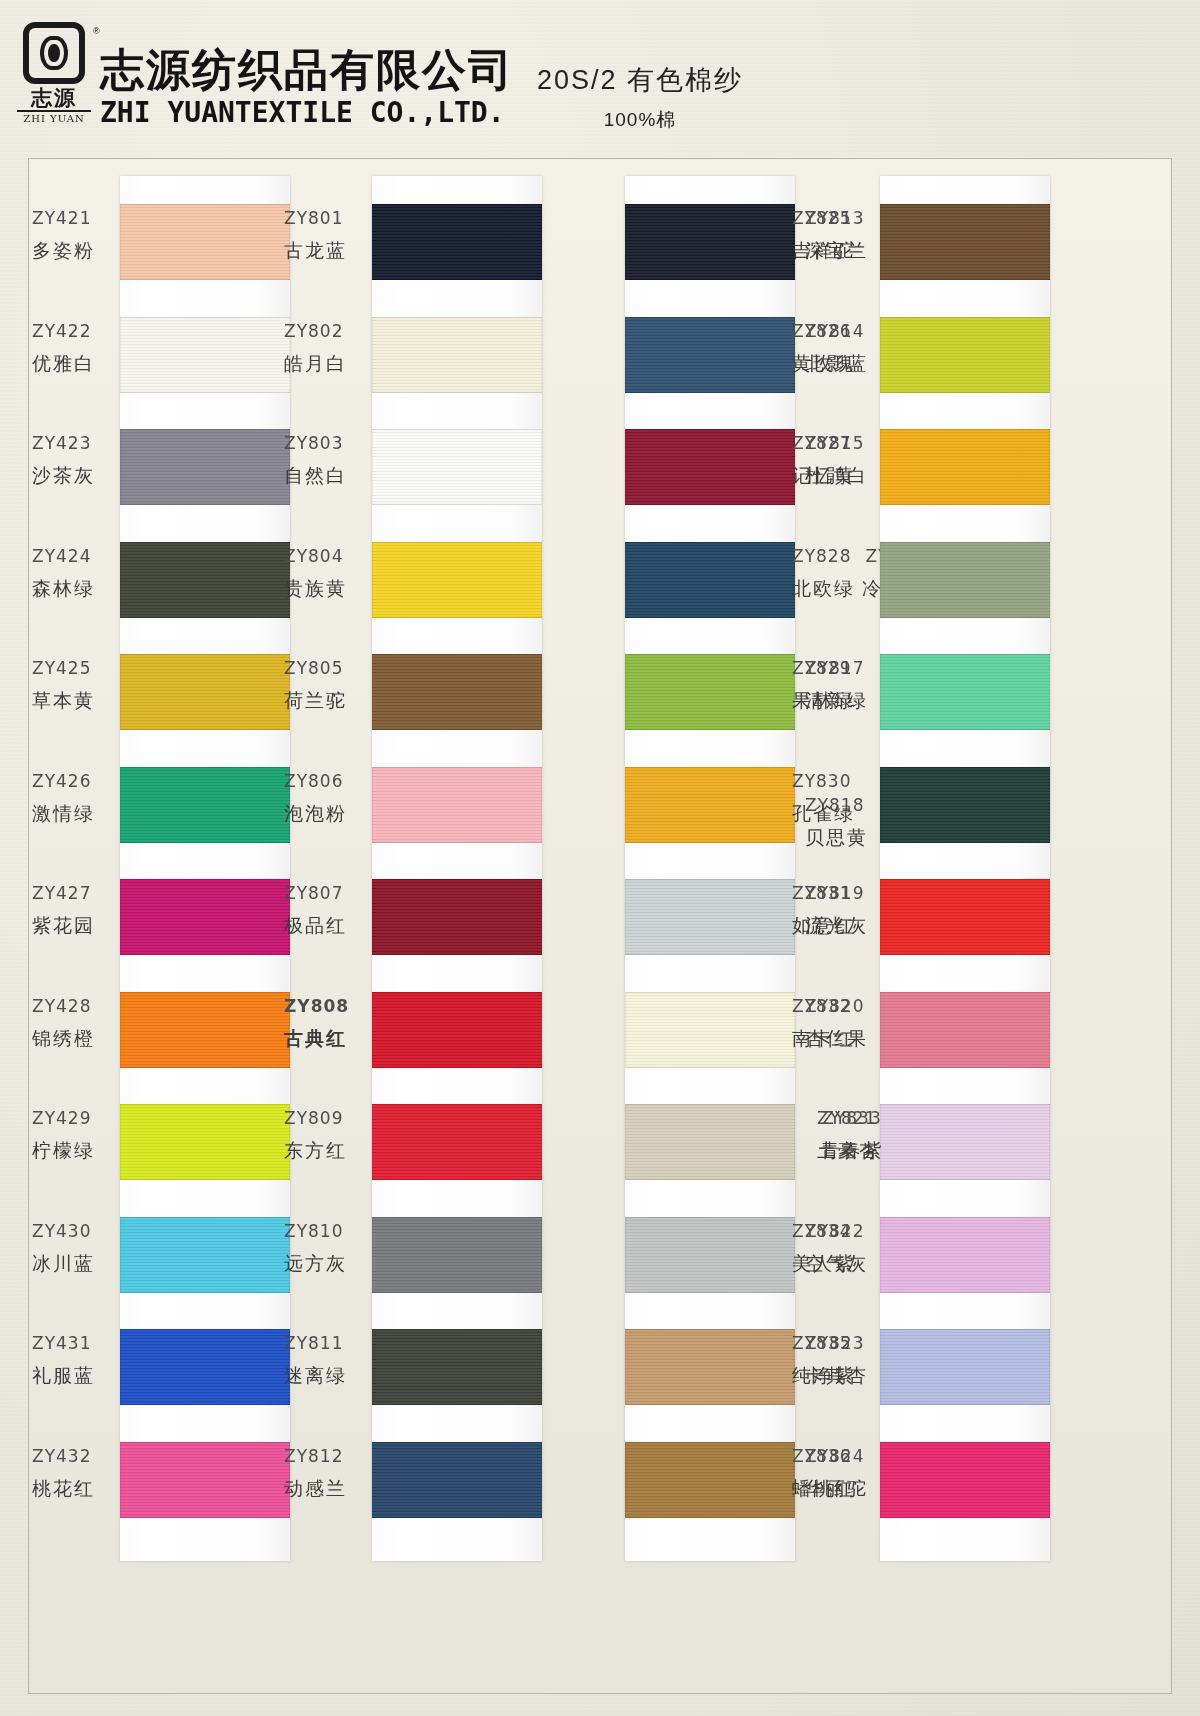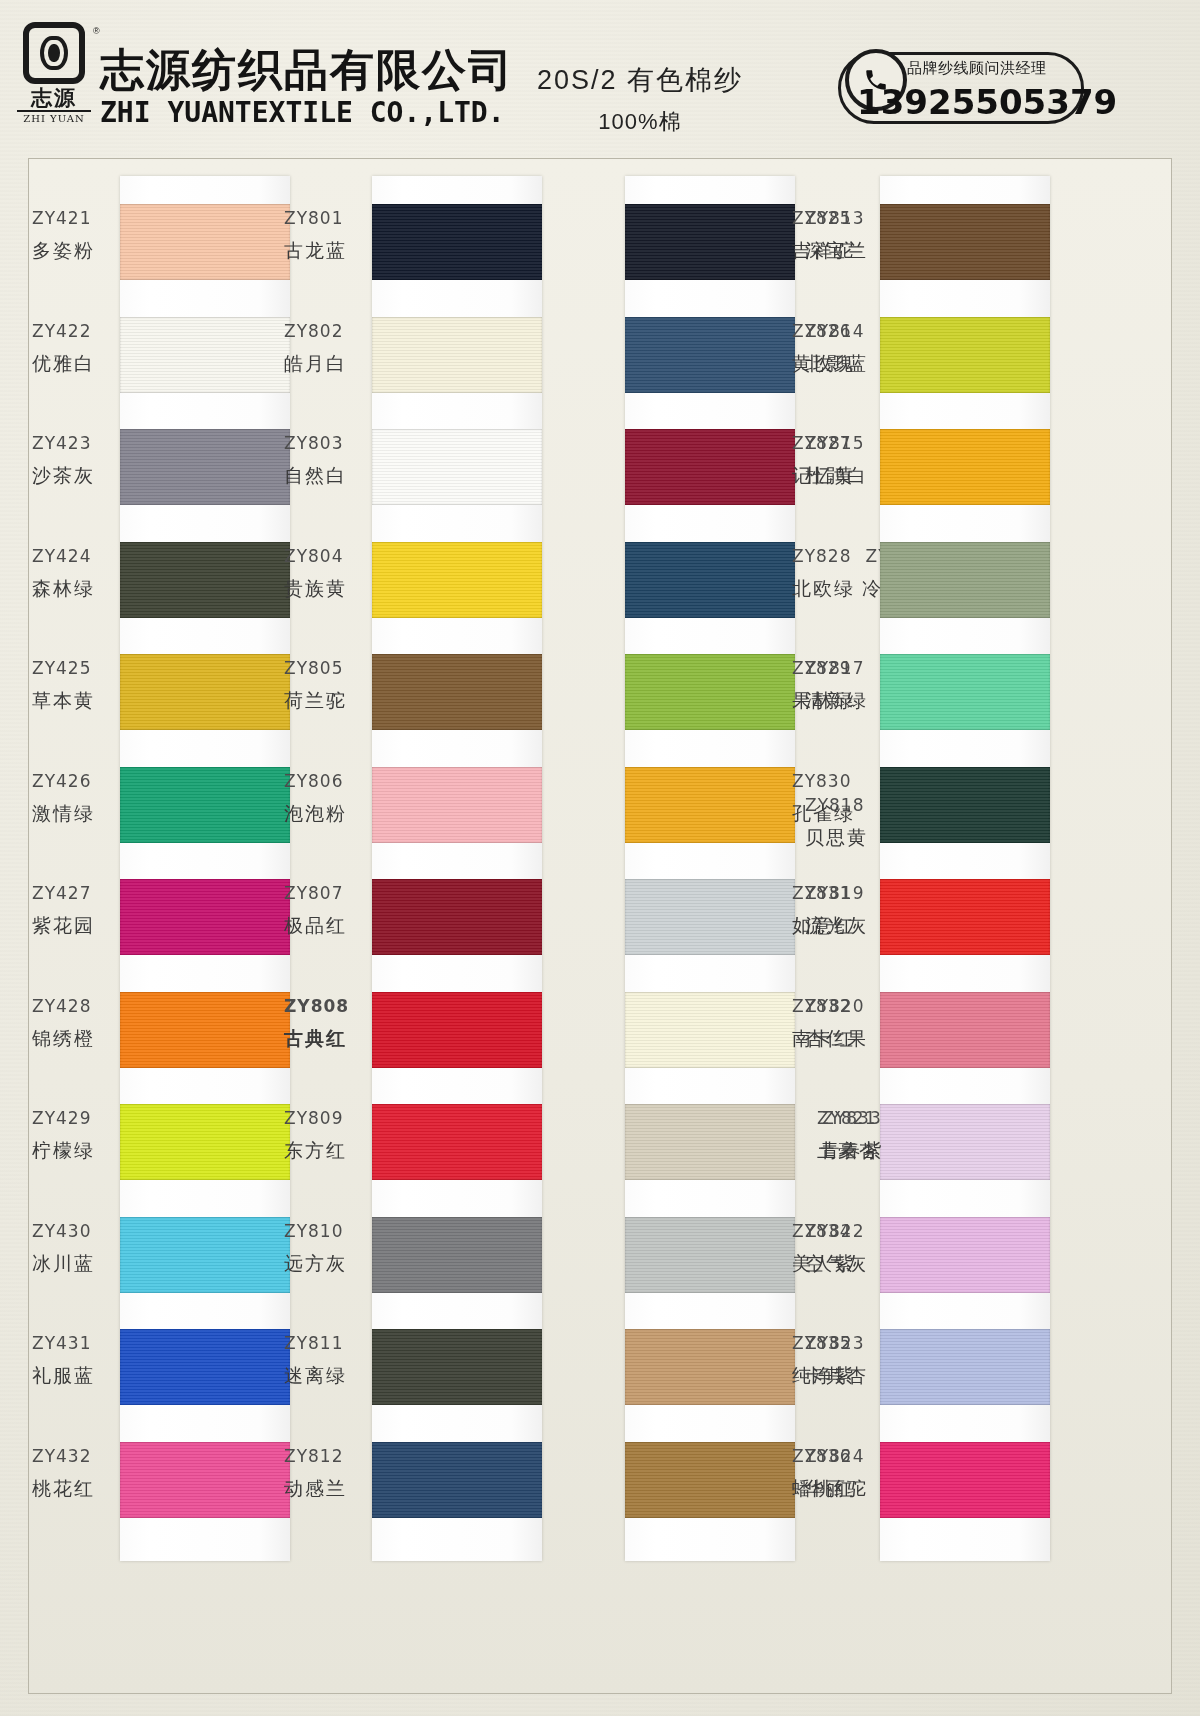--- a/index.html
+++ b/index.html
@@ -69,21 +69,21 @@
   .company-en{
     margin-top:4px;font-size:28px;font-weight:bold;color:#141414;
     letter-spacing:0px;white-space:nowrap;
     font-family:"DejaVu Sans Mono","Liberation Mono",monospace;
   }
 
   .spec{
     position:absolute;left:490px;top:62px;width:300px;text-align:center;
   }
   .spec-main{font-size:27px;color:#232323;letter-spacing:2px;white-space:nowrap;}
-  .spec-sub{margin-top:9px;font-size:22px;color:#232323;letter-spacing:1px;text-align:center;}
+  .spec-sub{margin-top:9px;font-size:19px;color:#232323;letter-spacing:1px;text-align:center;}
 
   .contact{
     position:absolute;left:838px;top:52px;width:246px;height:72px;
     border:3px solid #1b1b1b;border-radius:36px;
     display:flex;align-items:center;box-sizing:border-box;
   }
   .phone-badge{
     position:absolute;left:4px;top:-6px;width:54px;height:54px;border-radius:50%;
     border:4px solid #1b1b1b;background:#efede4;
     display:flex;align-items:center;justify-content:center;
@@ -166,29 +166,20 @@
     <div class="company">
       <div class="company-cn">志源纺织品有限公司</div>
       <div class="company-en">ZHI YUANTEXTILE CO.,LTD.</div>
     </div>
 
     <div class="spec">
       <div class="spec-main">20S/2  有色棉纱</div>
       <div class="spec-sub">100%棉</div>
     </div>
 
-    <div class="contact">
-      <div class="phone-badge">
-        <svg width="26" height="26" viewBox="0 0 24 24" aria-hidden="true">
-          <path fill="#111" d="M6.6 10.8c1.4 2.8 3.8 5.2 6.6 6.6l2.2-2.2c.3-.3.7-.4 1-.2 1.1.4 2.4.6 3.6.6.6 0 1 .4 1 1V20c0 .6-.4 1-1 1C10.6 21 3 13.4 3 4c0-.6.4-1 1-1h3.5c.6 0 1 .4 1 1 0 1.3.2 2.5.6 3.6.1.4 0 .8-.2 1.1l-2.3 2.1z"></path>
-        </svg>
-      </div>
-      <div class="contact-role">品牌纱线顾问洪经理</div>
-      <div class="contact-num">13925505379</div>
-    </div>
   </div>
 
   <div id="board"></div>
 
   <div class="col" id="col1">
     <div class="strip">
         <div class="swatch" style="top: 28px; background: rgb(247, 198, 168);"></div>
         <div class="swatch" style="top: 140.5px; background: rgb(247, 246, 239);"></div>
         <div class="swatch" style="top: 253px; background: rgb(132, 131, 143);"></div>
         <div class="swatch" style="top: 365.5px; background: rgb(61, 66, 51);"></div>

